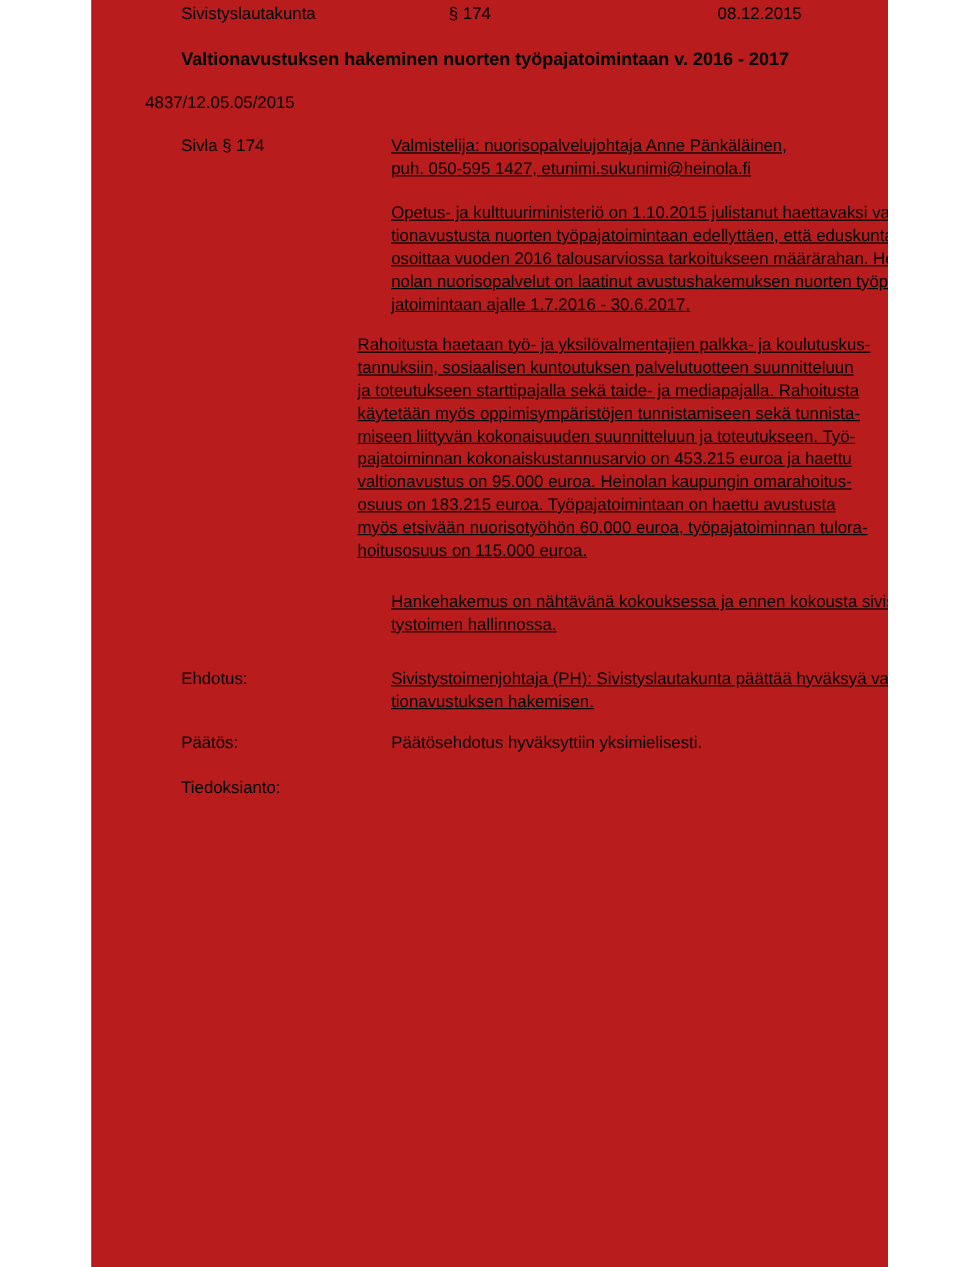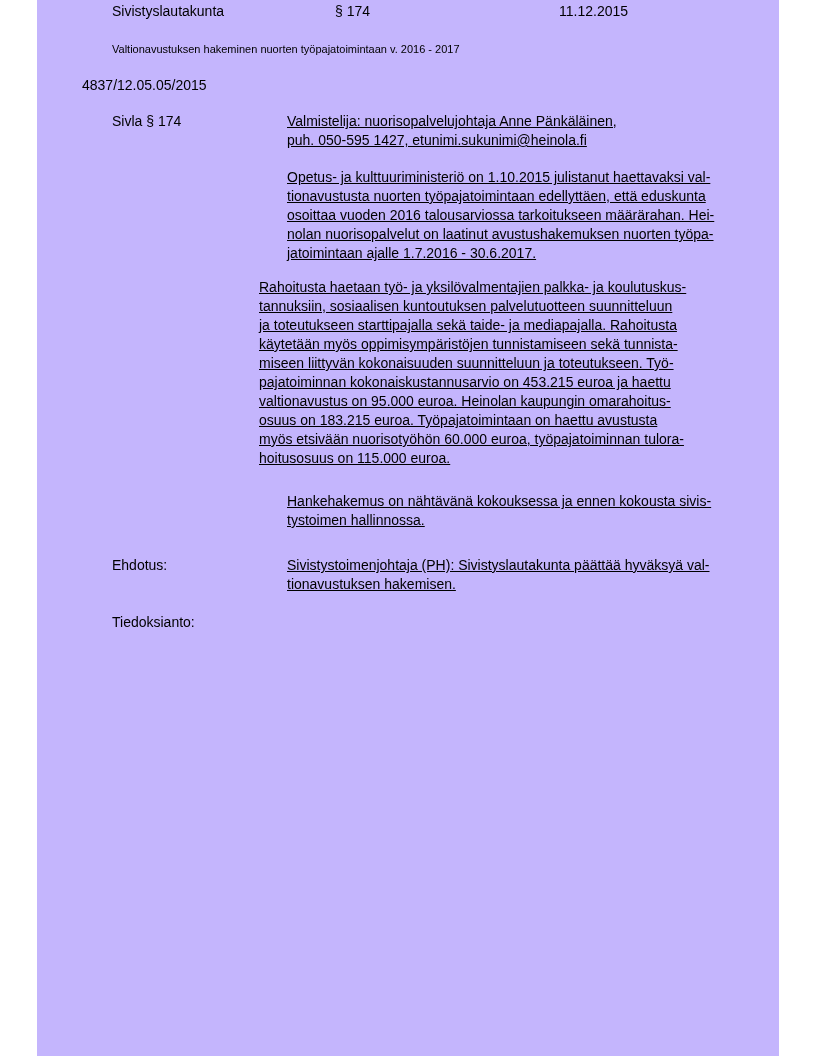--- a/index.html
+++ b/index.html
@@ -2,44 +2,44 @@
 <html lang="fi"><head>
 <meta charset="utf-8">
 <style>
   html, body {
     margin: 0;
     padding: 0;
     background: #ffffff;
   }
   .page {
     position: relative;
-    width: 742px;
+    width: 664px;
     height: 1056px;
     margin: 0 auto;
-    background: #c4b5fd;
+    background: #b91c1c;
     color: #000000;
     font-family: "Liberation Sans", "DejaVu Sans", sans-serif;
     font-size: 14px;
     line-height: 19px;
     overflow: hidden;
     box-sizing: border-box;
     padding-top: 2px;
   }
   
   .header-row {
     display: grid;
     grid-template-columns: 223px 224px auto;
     padding-left: 75px;
     padding-right: 60px;
   }
   .doc-title {
     margin-top: 19px;
     padding-left: 75px;
-    font-weight: normal;
-    font-size: 11px;
+    font-weight: bold;
+    font-size: 15px;
   }
   .diary-number {
     margin-top: 17px;
     padding-left: 45px;
   }
   
   .row {
     display: grid;
     grid-template-columns: 175px 540px;
     padding-left: 75px;
@@ -64,21 +64,21 @@
   }
 </style>
 </head>
 <body>
 
 <div class="page">
 
   <div class="header-row">
     <span>Sivistyslautakunta</span>
     <span>§ 174</span>
-    <span>11.12.2015</span>
+    <span>08.12.2015</span>
   </div>
 
   <div class="doc-title">Valtionavustuksen hakeminen nuorten työpajatoimintaan v. 2016 - 2017</div>
 
   <div class="diary-number">4837/12.05.05/2015</div>
 
   <div class="row row-item">
     <span>Sivla § 174</span>
     <div class="multiline">Valmistelija: nuorisopalvelujohtaja Anne Pänkäläinen,
 puh. 050-595 1427, etunimi.sukunimi@heinola.fi</div>
@@ -112,18 +112,22 @@
     <div class="multiline">Hankehakemus on nähtävänä kokouksessa ja ennen kokousta sivis-
 tystoimen hallinnossa.</div>
   </div>
 
   <div class="row row-proposal">
     <span>Ehdotus:</span>
     <div class="multiline">Sivistystoimenjohtaja (PH): Sivistyslautakunta päättää hyväksyä val-
 tionavustuksen hakemisen.</div>
   </div>
 
+  <div class="row row-decision">
+    <span>Päätös:</span>
+    <div>Päätösehdotus hyväksyttiin yksimielisesti.</div>
+  </div>
 
   <div class="row row-notification">
     <span>Tiedoksianto:</span>
   </div>
 
 </div>
 
 </body></html>

